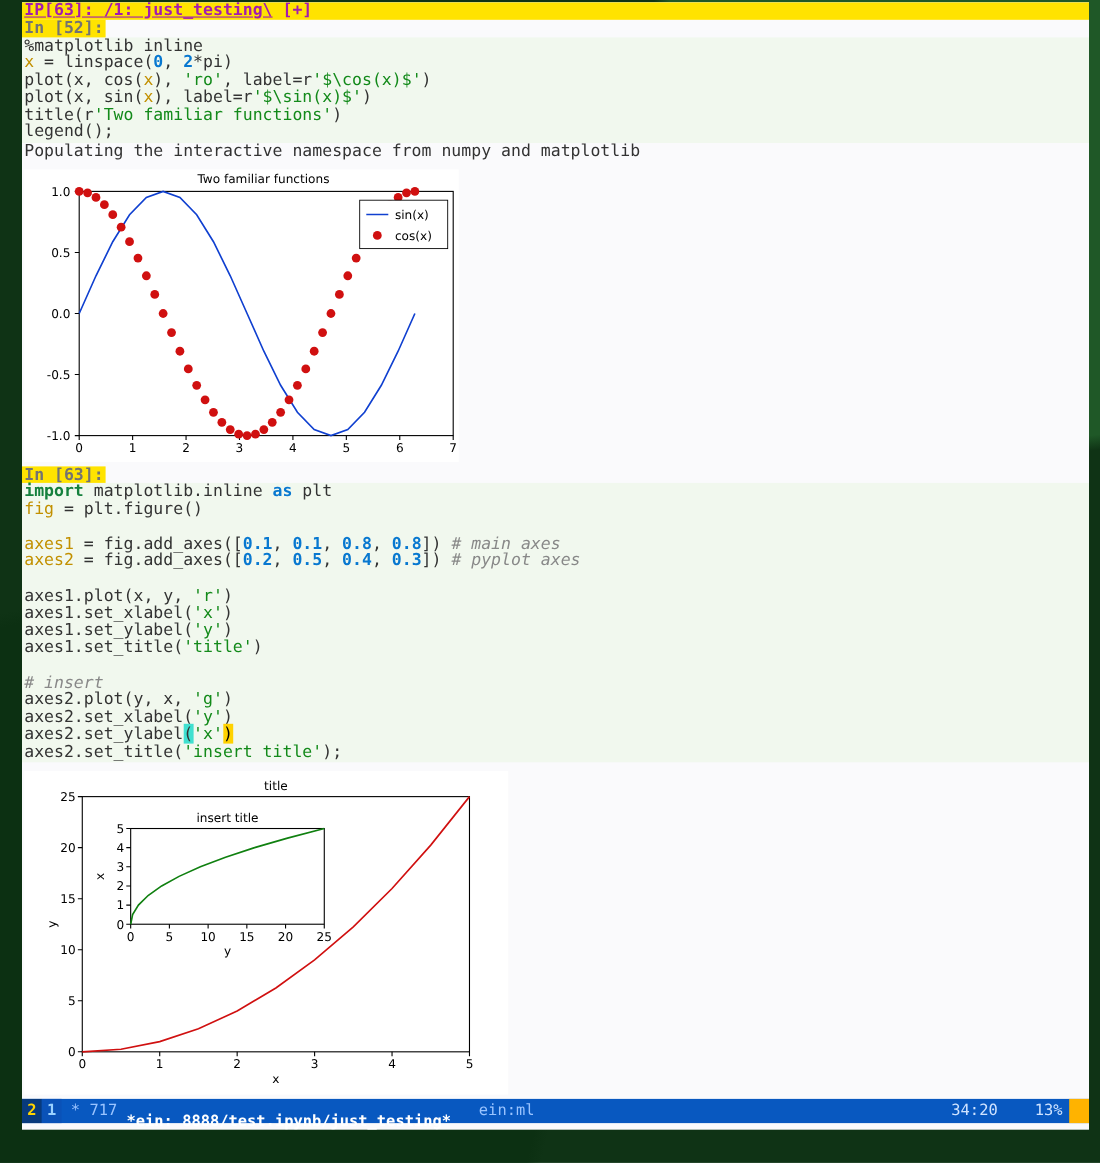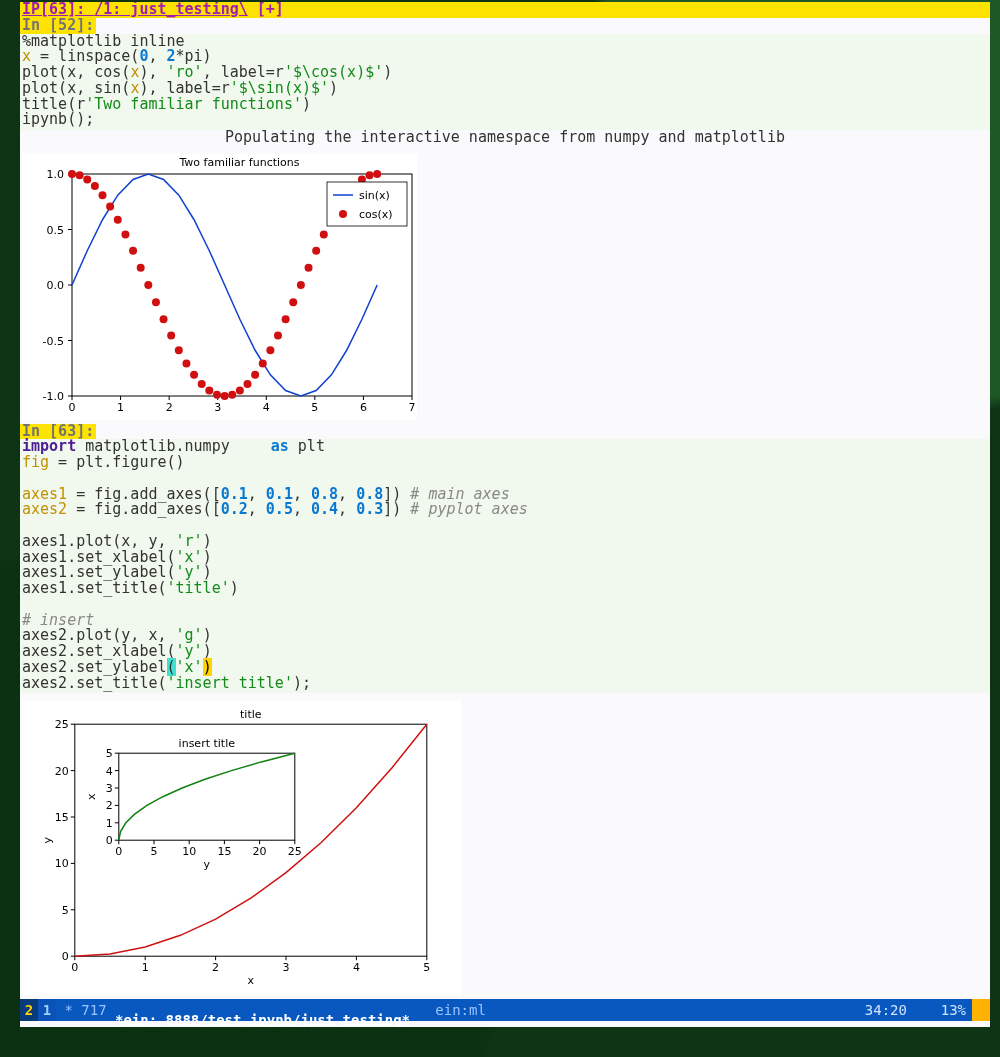--- a/index.html
+++ b/index.html
@@ -45,25 +45,25 @@
     background: #ffe300;
     color: #737373;
     font-weight: bold;
     padding: 0 2px;
   }
   .code { white-space: pre; font-family: inherit; color: #333; }
   .c-var { color: #c29000; }
   .c-num { color: #0878d0; font-weight: bold; }
   .c-str { color: #138a1a; }
   .c-cmt { color: #888; font-style: italic; }
-  .c-import { color: #4c1d95; font-weight: bold; }
-  .c-as { color: #0878d0; font-weight: bold; margin-left: 32px; }
+  .c-import { color: #15803d; font-weight: bold; }
+  .c-as { color: #0878d0; font-weight: bold; }
   .cursor { background: #ffd200; color:#000; }
   .hl { background: #40e0d0; }
-  .output-text { white-space: pre; color: #333; padding: 0 2px; text-align: center; }
+  .output-text { white-space: pre; color: #333; padding: 0 2px; }
   .plot {
     background: #fff;
     display: inline-block;
     margin: 8px 2px 4px 2px;
   }
   .modeline {
     background: #0858c0;
     color: #cfe3ff;
     display: flex;
     align-items: center;
@@ -91,21 +91,21 @@
   <div class="titlebar"><span class="ul">IP[63]: </span><span class="ul">/1: just_testing\</span><span> [+]</span></div>
 
   <div>
     <span class="prompt">In [52]:</span>
     <div class="cell">
 <div class="code"><span>%matplotlib inline</span></div>
 <div class="code"><span class="c-var">x</span><span> = linspace(</span><span class="c-num">0</span><span>, </span><span class="c-num">2</span><span>*pi)</span></div>
 <div class="code"><span>plot(x, cos(</span><span class="c-var">x</span><span>), </span><span class="c-str">'ro'</span><span>, label=r</span><span class="c-str">'$\cos(x)$'</span><span>)</span></div>
 <div class="code"><span>plot(x, sin(</span><span class="c-var">x</span><span>), label=r</span><span class="c-str">'$\sin(x)$'</span><span>)</span></div>
 <div class="code"><span>title(r</span><span class="c-str">'Two familiar functions'</span><span>)</span></div>
-<div class="code"><span>ipynb();</span></div>
+<div class="code"><span>legend();</span></div>
     </div>
     <div class="output-text">Populating the interactive namespace from numpy and matplotlib</div>
 
     <div class="plot">
       <svg id="chart0" width="395" height="262">
           <text x="217.5" y="12" class="tick" text-anchor="middle" font-size="14">Two familiar functions</text>
           <rect x="50" y="20" width="340" height="222" fill="none" stroke="#000" stroke-width="1"></rect>
           <line x1="50" y1="242" x2="50" y2="246" stroke="#000"></line>
           <text x="50" y="257" class="tick" text-anchor="middle">0</text>
           <line x1="98.57142857142857" y1="242" x2="98.57142857142857" y2="246" stroke="#000"></line>
@@ -181,21 +181,21 @@
             <circle cx="321" cy="60" r="4" fill="#d01010"></circle>
             <text x="337" y="64" class="tick" font-size="12">cos(x)</text>
           </g>
         </svg>
     </div>
   </div>
 
   <div>
     <span class="prompt">In [63]:</span>
     <div class="cell">
-<div class="code"><span class="c-import">import</span><span> matplotlib.numpy </span><span class="c-as">as</span><span> plt</span></div>
+<div class="code"><span class="c-import">import</span><span> matplotlib.inline </span><span class="c-as">as</span><span> plt</span></div>
 <div class="code"><span class="c-var">fig</span><span> = plt.figure()</span></div>
 <div class="code">&nbsp;</div>
 <div class="code"><span class="c-var">axes1</span><span> = fig.add_axes([</span><span class="c-num">0.1</span><span>, </span><span class="c-num">0.1</span><span>, </span><span class="c-num">0.8</span><span>, </span><span class="c-num">0.8</span><span>]) </span><span class="c-cmt"># main axes</span></div>
 <div class="code"><span class="c-var">axes2</span><span> = fig.add_axes([</span><span class="c-num">0.2</span><span>, </span><span class="c-num">0.5</span><span>, </span><span class="c-num">0.4</span><span>, </span><span class="c-num">0.3</span><span>]) </span><span class="c-cmt"># pyplot axes</span></div>
 <div class="code">&nbsp;</div>
 <div class="code"><span>axes1.plot(x, y, </span><span class="c-str">'r'</span><span>)</span></div>
 <div class="code"><span>axes1.set_xlabel(</span><span class="c-str">'x'</span><span>)</span></div>
 <div class="code"><span>axes1.set_ylabel(</span><span class="c-str">'y'</span><span>)</span></div>
 <div class="code"><span>axes1.set_title(</span><span class="c-str">'title'</span><span>)</span></div>
 <div class="code">&nbsp;</div>

